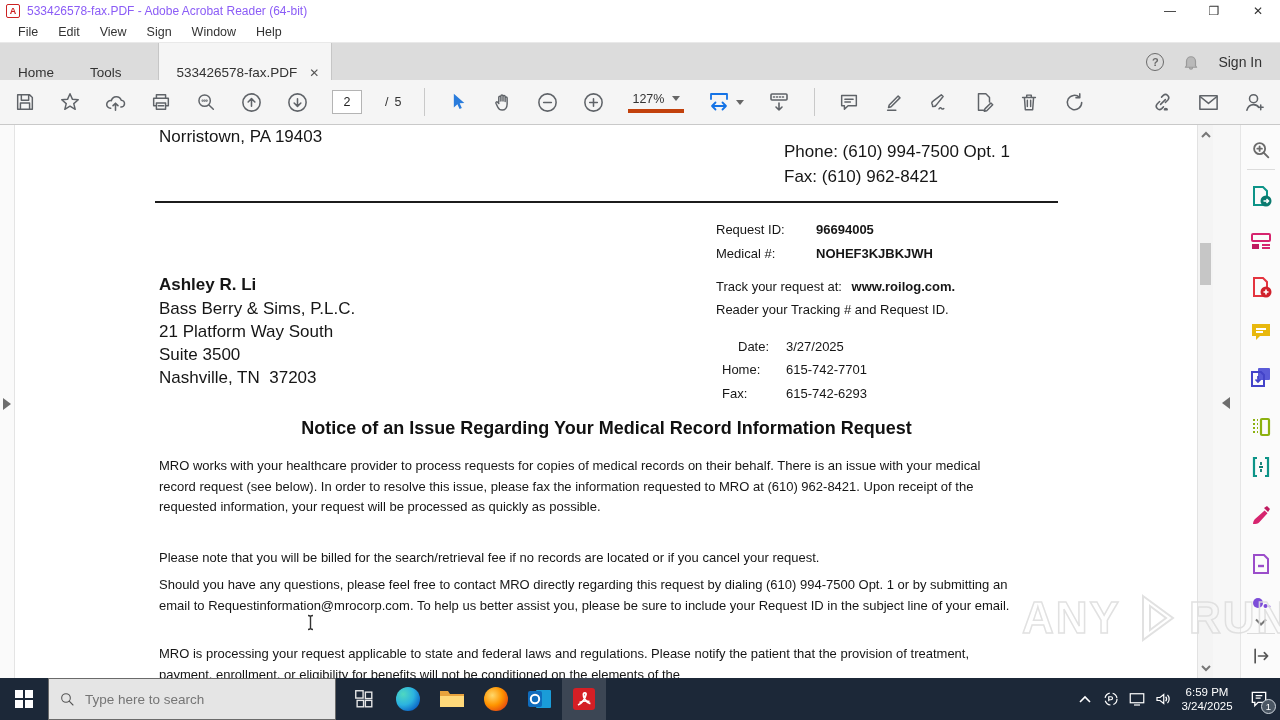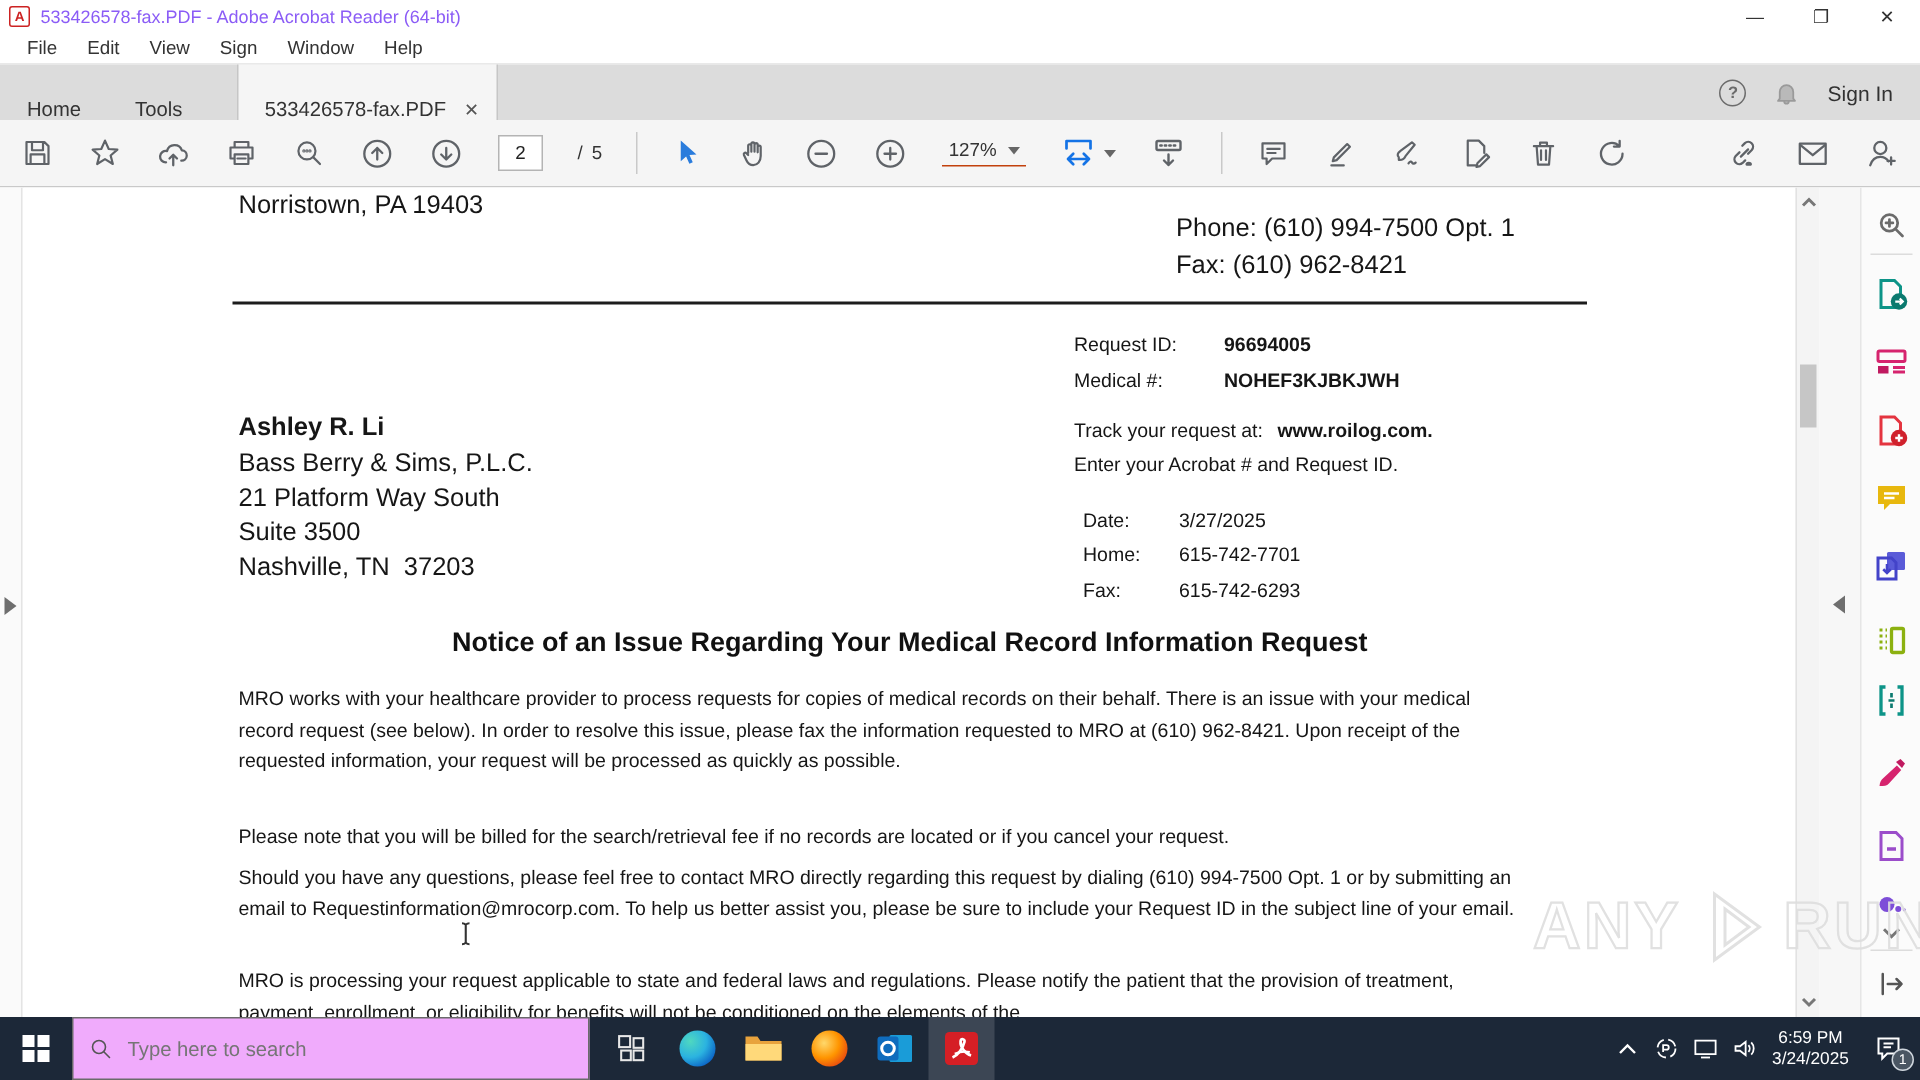--- a/index.html
+++ b/index.html
@@ -28,21 +28,21 @@
   .qmark { width:18px; height:18px; border:1.6px solid #6b6b6b; border-radius:50%; display:flex; align-items:center; justify-content:center; font-size:11px; color:#6b6b6b; font-weight:bold; }
   .signin { font-size:14px; color:#323232; }
 
   
   .toolbar { height:45px; background:#f5f5f5; border-bottom:1px solid #c9c9c9; display:flex; align-items:center; gap:23px; padding:0 14px; }
   .tbtn { display:flex; align-items:center; justify-content:center; }
   svg.s { fill:none; stroke:#5f6368; stroke-width:1.6; stroke-linecap:round; stroke-linejoin:round; }
   .tdivider { width:1px; height:28px; background:#c9c9c9; }
   .pagebox { width:30px; height:24px; background:#fff; border:1px solid #b4b4b4; font-size:12.5px; color:#222; text-align:center; line-height:22px; }
   .pagecount { font-size:12.5px; color:#333; display:flex; gap:6px; }
-  .zoomctl { display:flex; align-items:center; gap:8px; border-bottom:1px solid #c2410c; padding:0 4px 3px 4px; }
+  .zoomctl { display:flex; align-items:center; gap:8px; border-bottom:4px solid #c2410c; padding:0 4px 3px 4px; }
   .zoomctl .zval { font-size:12.5px; color:#333; }
   .caret { width:0; height:0; border-left:4px solid transparent; border-right:4px solid transparent; border-top:5px solid #666; }
   .tb-right { margin-left:auto; display:flex; align-items:center; gap:23px; }
 
   
   .docarea { position:relative; height:553px; background:#ffffff; overflow:hidden; }
   .leftstrip { position:absolute; left:0; top:0; width:15px; height:553px; background:#fafafa; border-right:1px solid #e4e4e4; }
   .tri-r { position:absolute; left:3px; top:273px; width:0; height:0; border-top:6px solid transparent; border-bottom:6px solid transparent; border-left:8px solid #6e6e6e; }
   .page { position:absolute; left:16px; top:0; width:1181px; height:553px; background:#fff; color:#161616; }
   .abs { position:absolute; }
@@ -71,21 +71,21 @@
   .wmtext { font-size:44px; font-weight:bold; letter-spacing:2px; color:transparent; -webkit-text-stroke:1.5px #dedede; }
 
   .textcursor { position:absolute; left:306px; top:489px; z-index:4; }
 
   
   .taskbar { height:42px; background:#1c2838; display:flex; align-items:stretch; }
   .tkbtn { display:flex; align-items:center; justify-content:center; }
   .startbtn { width:48px; }
   .winlogo { display:grid; grid-template-columns:8px 8px; grid-template-rows:8px 8px; gap:1.5px; }
   .winlogo div { background:#fff; }
-  .searchbox { width:345px; background:#f0abfc; border:1px solid #6a6a6a; display:flex; align-items:center; gap:10px; padding:0 10px; margin:0; }
+  .searchbox { width:288px; background:#e5e5e5; border:1px solid #6a6a6a; display:flex; align-items:center; gap:10px; padding:0 10px; margin:0; }
   .searchbox input { border:none; outline:none; font-size:13.5px; color:#444; width:220px; background:transparent; font-family:"Liberation Sans",sans-serif; }
   .appbtn { width:44px; }
   .appbtn.active { background:rgba(255,255,255,.14); }
   .edge { background:radial-gradient(circle at 30% 30%, #4fd8c0, #2bb3e0 45%, #0b63c6 80%); border-radius:50%; width:24px; height:24px; }
   .firefox { background:radial-gradient(circle at 35% 35%, #ffd86b, #ff9500 45%, #e33d12 85%); border-radius:50%; width:24px; height:24px; }
   .tray { margin-left:auto; display:flex; align-items:center; gap:0; }
   .traybtn { width:26px; height:42px; display:flex; align-items:center; justify-content:center; }
   .clock { width:62px; text-align:center; color:#fff; font-size:11.5px; line-height:14px; padding:0 2px; }
   .action { position:relative; width:42px; height:42px; display:flex; align-items:center; justify-content:center; }
   .badge { position:absolute; right:4px; bottom:6px; width:15px; height:15px; border-radius:50%; background:#4a5663; border:1.5px solid #cfd6dd; color:#fff; font-size:9.5px; display:flex; align-items:center; justify-content:center; }
@@ -295,23 +295,23 @@
       <div class="abs doc17 b" style="left:143px; top:150px;">Ashley R. Li</div>
       <div class="abs doc17" style="left:143px; top:174px;">Bass Berry &amp; Sims, P.L.C.</div>
       <div class="abs doc17" style="left:143px; top:197px;">21 Platform Way South</div>
       <div class="abs doc17" style="left:143px; top:220px;">Suite 3500</div>
       <div class="abs doc17 pre" style="left:143px; top:243px;">Nashville, TN  37203</div>
 
       <div class="abs doc15" style="left:700px; top:152px;">
         <span>Track your request at:</span>
         <span class="b" style="margin-left:6px;text-align:right;">www.roilog.com.</span>
       </div>
-      <div class="abs doc15" style="left:700px; top:175px;">Enter your Acrobat # and Request ID.</div>
-
-      <div class="abs doc15" style="left:706px; top:212px;">Date:</div>
+      <div class="abs doc15" style="left:700px; top:175px;">Reader your Tracking # and Request ID.</div>
+
+      <div class="abs doc15" style="left:722px; top:212px;">Date:</div>
       <div class="abs doc15" style="left:770px; top:212px;">3/27/2025</div>
       <div class="abs doc15" style="left:706px; top:235px;">Home:</div>
       <div class="abs doc15" style="left:770px; top:235px;">615-742-7701</div>
       <div class="abs doc15" style="left:706px; top:259px;">Fax:</div>
       <div class="abs doc15" style="left:770px; top:259px;">615-742-6293</div>
 
       <div class="ntitle">Notice of an Issue Regarding Your Medical Record Information Request</div>
 
       <div class="para doc15" style="top:331px;">MRO works with your healthcare provider to process requests for copies of medical records on their behalf. There is an issue with your medical record request (see below). In order to resolve this issue, please fax the information requested to MRO at (610) 962-8421. Upon receipt of the requested information, your request will be processed as quickly as possible.</div>
       <div class="para doc15" style="top:423px;">Please note that you will be billed for the search/retrieval fee if no records are located or if you cancel your request.</div>

